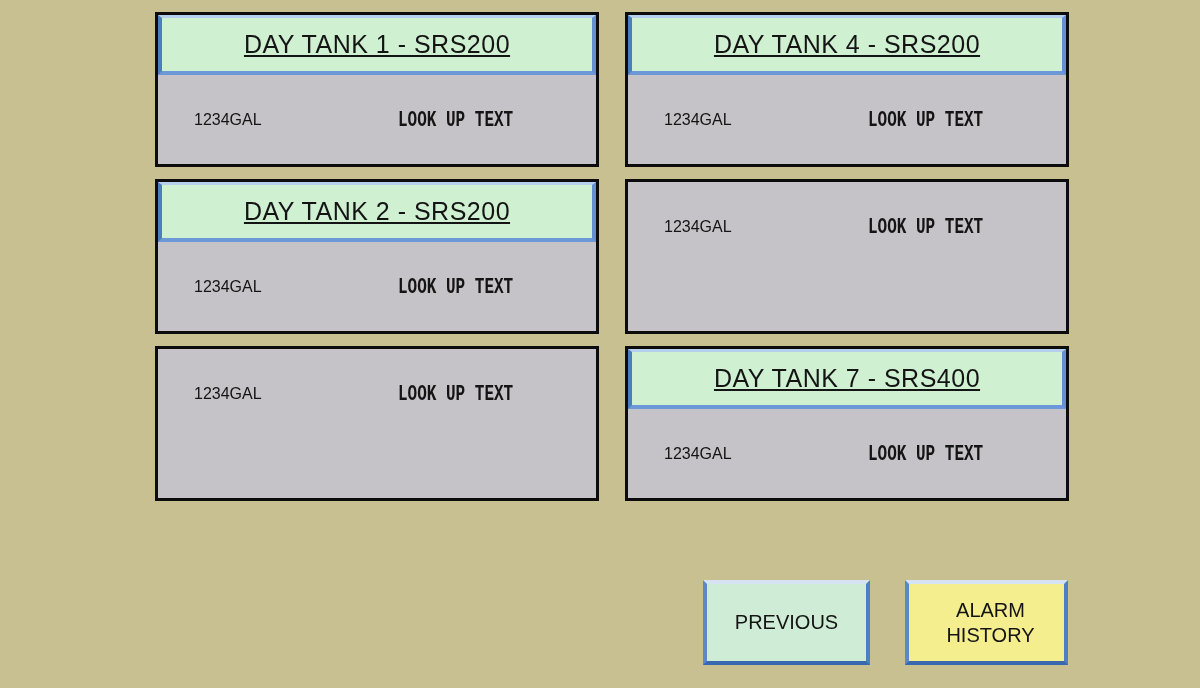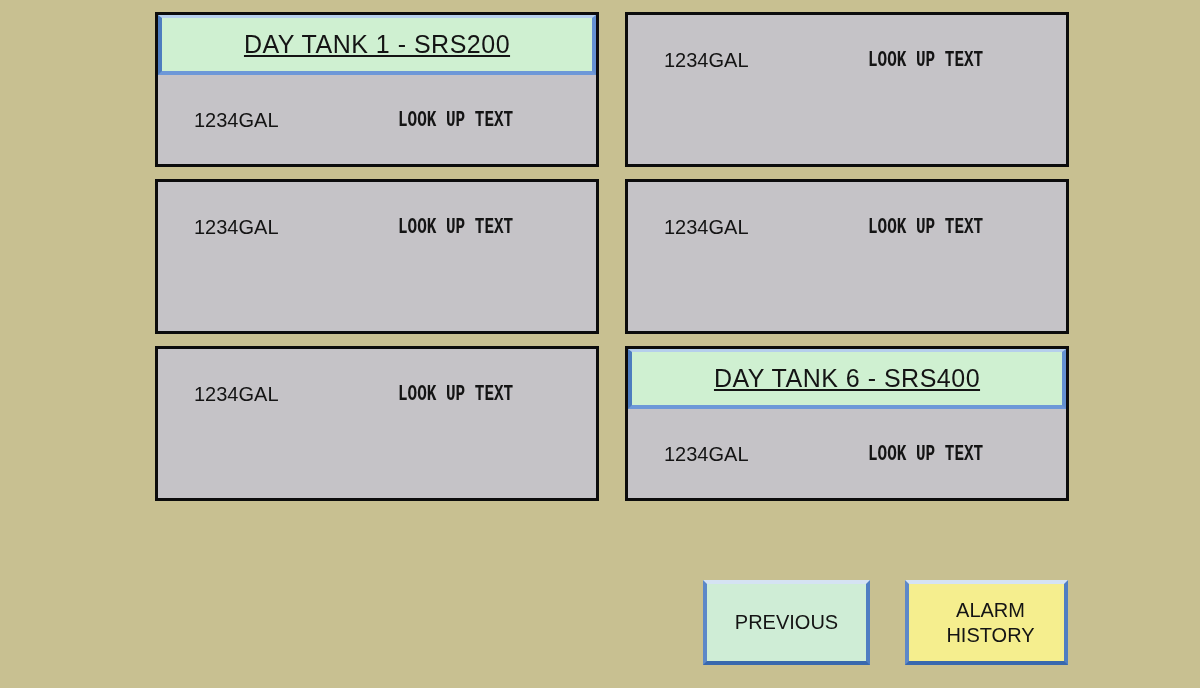--- a/index.html
+++ b/index.html
@@ -44,21 +44,21 @@
   }
   .panel-body {
     position: relative;
     height: 89px;
   }
   .gal {
     position: absolute;
     left: 36px;
     top: 50%;
     transform: translateY(-50%);
-    font-size: 20px;
+    font-size: 16px;
   }
   .lookup {
     position: absolute;
     left: 240px;
     top: 50%;
     transform: translateY(-50%) scaleY(1.4);
     transform-origin: center;
     font-family: "Liberation Mono", monospace;
     font-weight: bold;
     font-size: 16px;
@@ -108,50 +108,56 @@
     <div class="panel-header">
       <span>DAY TANK 1 - SRS200</span>
     </div>
     <div class="panel-body">
       <span class="gal">1234GAL</span>
       <span class="lookup">LOOK UP TEXT</span>
     </div>
   </div>
 
   <div class="panel c1 r2">
+    <div class="panel-header">
+      <span>DAY TANK 2 - SRS200</span>
+    </div>
     <div class="panel-body">
       <span class="gal">1234GAL</span>
       <span class="lookup">LOOK UP TEXT</span>
     </div>
   </div>
 
   <div class="panel c1 r3">
     <div class="panel-body">
       <span class="gal">1234GAL</span>
       <span class="lookup">LOOK UP TEXT</span>
     </div>
   </div>
 
   <div class="panel c2 r1">
+    <div class="panel-header">
+      <span>DAY TANK 4 - SRS200</span>
+    </div>
     <div class="panel-body">
       <span class="gal">1234GAL</span>
       <span class="lookup">LOOK UP TEXT</span>
     </div>
   </div>
 
   <div class="panel c2 r2">
     <div class="panel-body">
       <span class="gal">1234GAL</span>
       <span class="lookup">LOOK UP TEXT</span>
     </div>
   </div>
 
   <div class="panel c2 r3">
     <div class="panel-header">
-      <span>DAY TANK 6 - SRS400</span>
+      <span>DAY TANK 7 - SRS400</span>
     </div>
     <div class="panel-body">
       <span class="gal">1234GAL</span>
       <span class="lookup">LOOK UP TEXT</span>
     </div>
   </div>
 
   <button class="btn btn-previous">PREVIOUS</button>
   <button class="btn btn-alarm">ALARM
 HISTORY</button>

